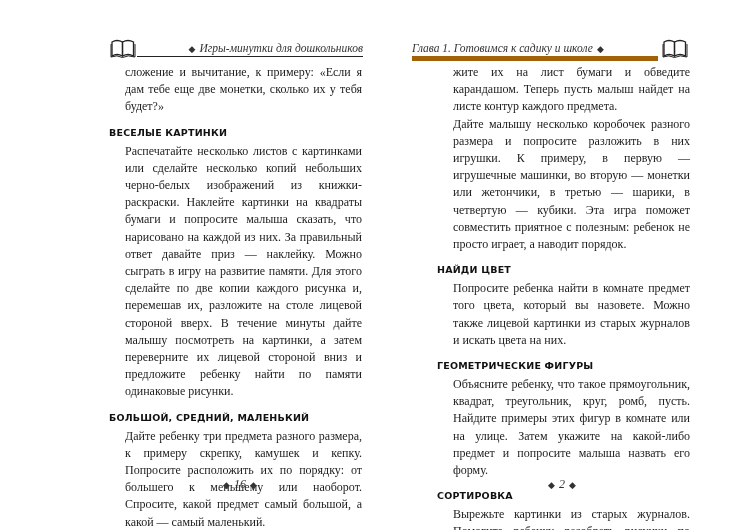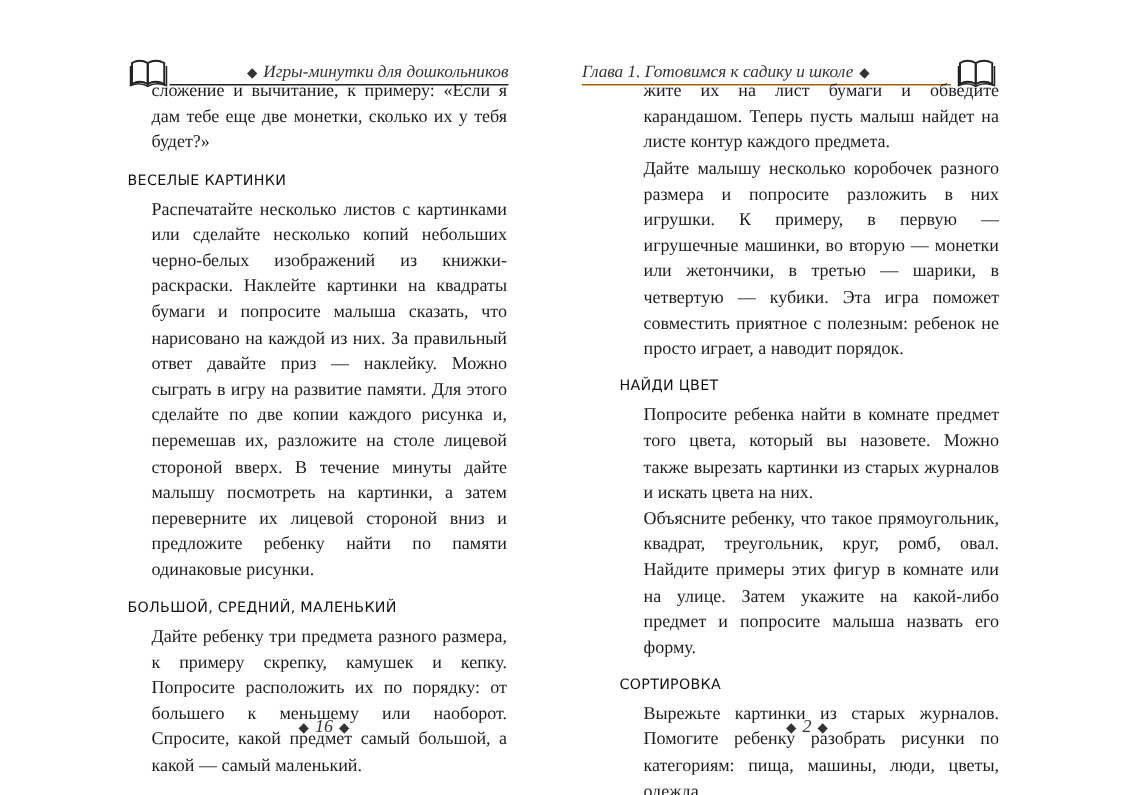--- a/index.html
+++ b/index.html
@@ -1,40 +1,40 @@
 <!DOCTYPE html>
 <html><head>
   <meta charset="utf-8">
   <style>
     html, body { margin: 0; padding: 0; background: #ffffff; }
     body { width: 750px; height: 530px; position: relative; overflow: hidden;
            font-family: "Liberation Serif", "DejaVu Serif", serif; color: #1c1c1c; }
-    .page { position: absolute; top: 0; height: 530px; }
+    .page { position: absolute; top: 0; height: 530px; margin-left: 24px; }
     .page-left { left: 0; width: 375px; }
     .page-right { left: 375px; width: 375px; }
 
     .running-head { position: absolute; top: 38px; height: 18px; }
     .rh-left { left: 113px; width: 226px; border-bottom: 1px solid #222; }
-    .rh-right { left: 13px; width: 246px; border-bottom: 1px solid #a16207; }
+    .rh-right { left: 13px; width: 246px; border-bottom: 5px solid #a16207; }
     .rh-text { position: absolute; bottom: 2px; font-style: italic; font-size: 11.5px; white-space: nowrap; color: #333; }
     .rh-left .rh-text { right: 0; }
     .rh-right .rh-text { left: 0; }
     .diamond { display: inline-block; font-style: normal; font-size: 9px; margin: 0 4px; color: #333; }
 
     .book-icon { position: absolute; top: 38px; width: 26px; height: 20px; }
     .book-left { left: 86px; }
     .book-right { left: 263px; }
 
-    .content { position: absolute; top: 52px; }
+    .content { position: absolute; top: 64px; }
     .content-left { left: 85px; width: 253px; }
     .content-right { left: 413px; width: 253px; }
     .page-right .content-right { left: 38px; }
 
     .para { margin: 0 0 0 16px; font-size: 12px; line-height: 17.2px; text-align: justify; hyphens: manual; }
-    .heading { font-family: "DejaVu Sans", sans-serif; font-weight: normal; font-size: 9.5px;
+    .heading { font-family: "DejaVu Sans", sans-serif; font-weight: bold; font-size: 9.5px;
                letter-spacing: 0.2px; text-transform: uppercase; margin: 11px 0 5px 0; color: #111; }
 
     .folio { position: absolute; top: 477px; font-style: italic; font-size: 12px; color: #333; white-space: nowrap; }
     .folio-left { left: 195px; }
     .folio-right { left: 145px; }
   </style>
 </head>
 <body>
 
 <div class="page page-left">
@@ -76,23 +76,24 @@
     <path d="M12.5 4 Q18 1 23.5 4 L23.5 18 Q18 15 12.5 18 Z" fill="none" stroke="#222" stroke-width="1.3"></path>
     <path d="M1 6 L1 19 Q7 16.5 12.5 19.5 Q18 16.5 25 19 L25 6" fill="none" stroke="#222" stroke-width="1"></path>
   </svg>
 
   <div class="content content-right">
     <p class="para">жите их на лист бумаги и обведите карандашом. Теперь пусть малыш найдет на листе контур каждого предмета.</p>
 
     <p class="para">Дайте малышу несколько коробочек разного размера и попросите разложить в них игрушки. К примеру, в первую — игрушечные машинки, во вторую — монетки или жетончики, в третью — шарики, в четвертую — кубики. Эта игра поможет совместить приятное с полезным: ребенок не просто играет, а наводит порядок.</p>
 
     <div class="heading">НАЙДИ ЦВЕТ</div>
-    <p class="para">Попросите ребенка найти в комнате предмет того цвета, который вы назовете. Можно также вырезать картинки из старых журналов и искать цвета на них.</p>
+    <p class="para">Попросите ребенка найти в комнате предмет того цвета, который вы назовете. Можно также лицевой картинки из старых журналов и искать цвета на них.</p>
 
-    <p class="para">Объясните ребенку, что такое прямоугольник, квадрат, треугольник, круг, ромб, овал. Найдите примеры этих фигур в комнате или на улице. Затем укажите на какой-либо предмет и попросите малыша назвать его форму.</p>
+    <div class="heading">ГЕОМЕТРИЧЕСКИЕ ФИГУРЫ</div>
+    <p class="para">Объясните ребенку, что такое прямоугольник, квадрат, треугольник, круг, ромб, пусть. Найдите примеры этих фигур в комнате или на улице. Затем укажите на какой-либо предмет и попросите малыша назвать его форму.</p>
 
     <div class="heading">СОРТИРОВКА</div>
     <p class="para">Вырежьте картинки из старых журналов. Помогите ребенку разобрать рисунки по категориям: пища, машины, люди, цветы, одежда.</p>
 
   </div>
 
   <div class="folio folio-right">
     <span class="diamond">◆</span><span>2</span><span class="diamond">◆</span>
   </div>
 </div>

